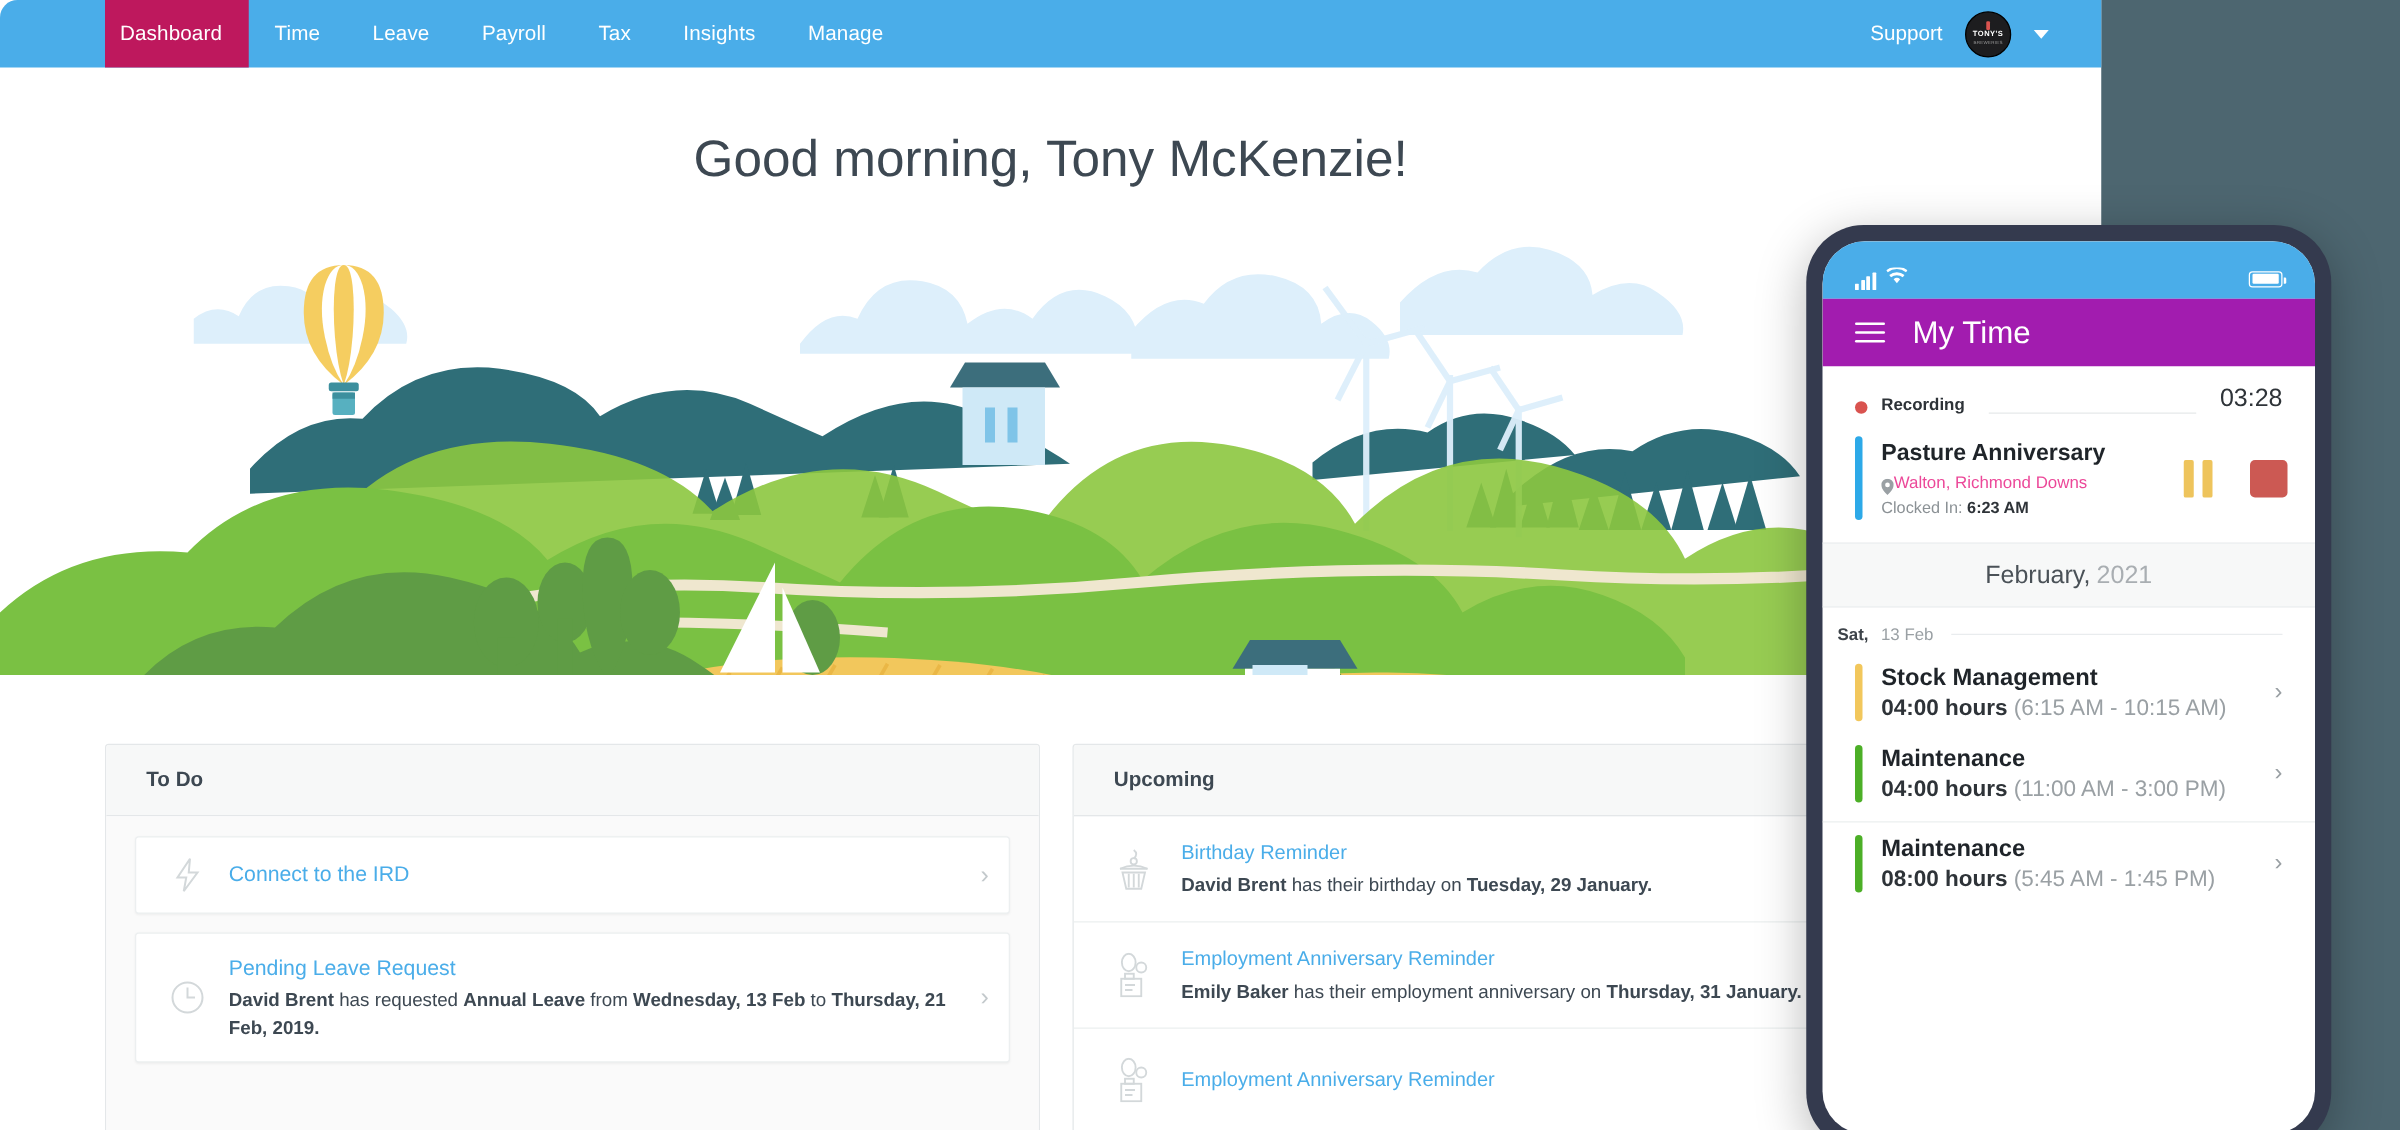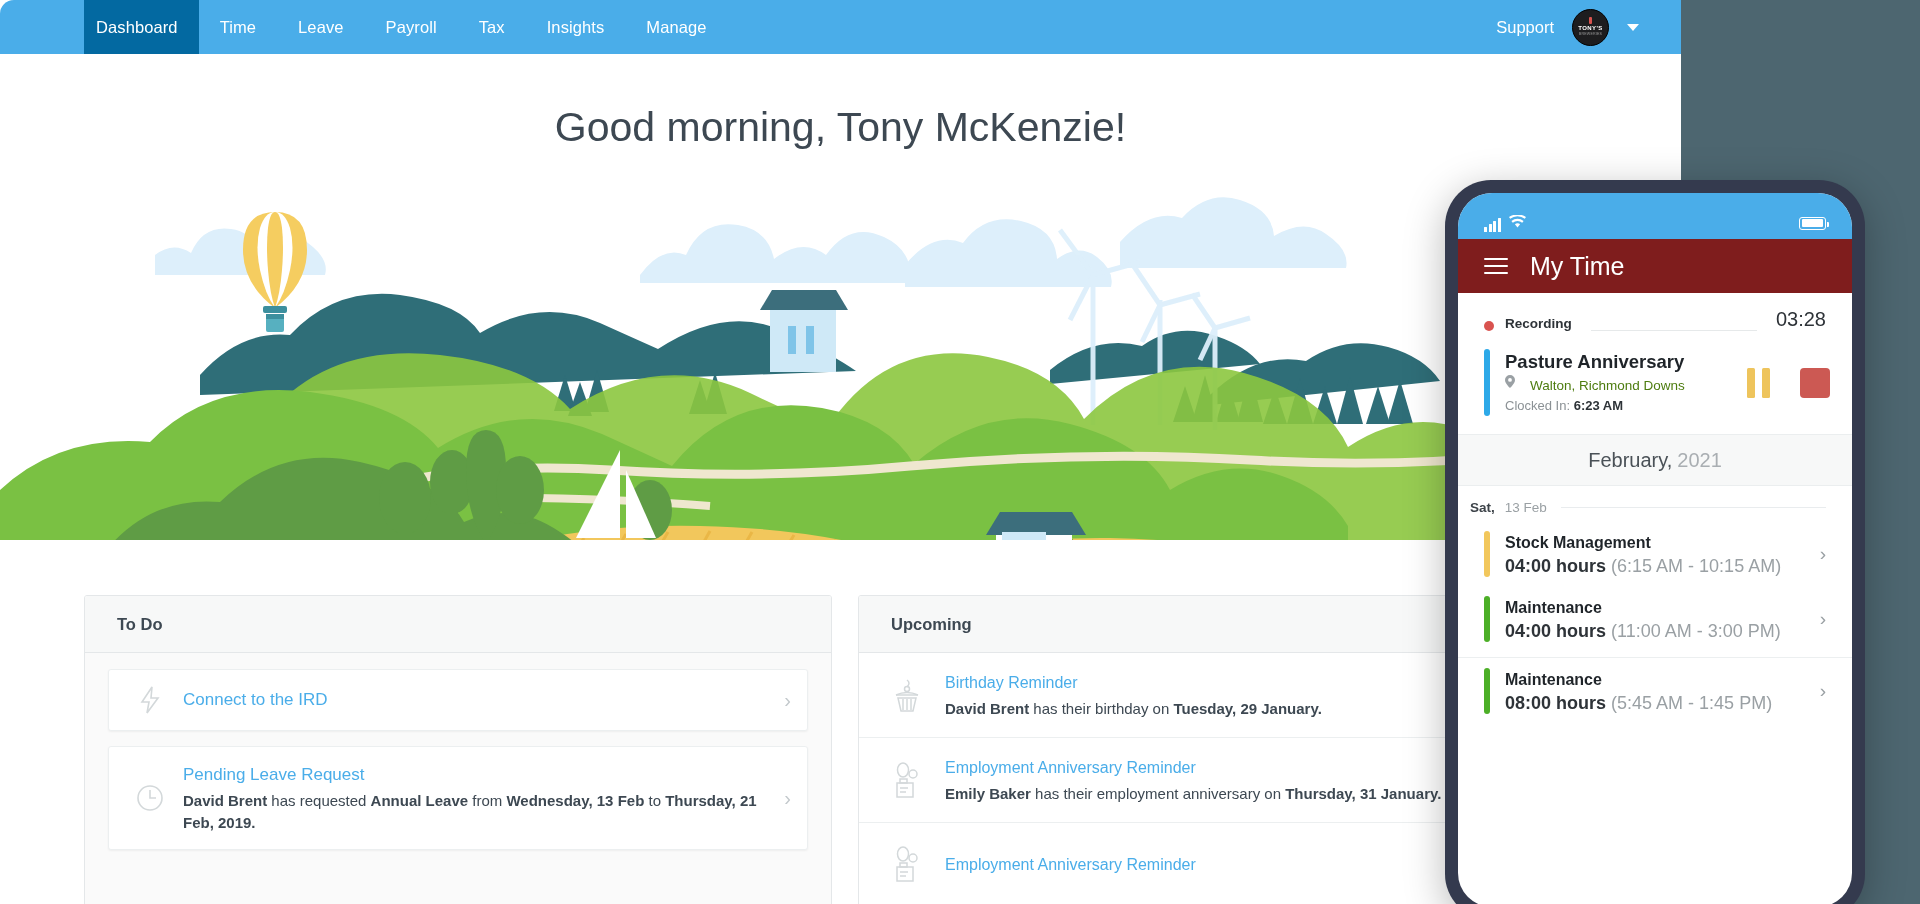--- a/index.html
+++ b/index.html
@@ -27,21 +27,21 @@
   }
   .nav-spacer { width: 84px; }
   .nav-item {
     display: flex; align-items: center;
     padding: 0 21px;
     color: #ffffff; font-size: 16.5px;
     letter-spacing: .1px;
     cursor: pointer;
     white-space: nowrap;
   }
-  .nav-item.active { background: #0369a1; padding-left: 12px; }
+  .nav-item.active { background: #be185d; padding-left: 12px; }
   .nav-right {
     margin-left: auto; display: flex; align-items: center;
     padding-right: 42px; gap: 18px;
   }
   .nav-support { color: #fff; font-size: 16.5px; cursor: pointer; }
   .avatar {
     width: 37px; height: 37px; border-radius: 50%;
     background: #1d1d1f;
     display: flex; flex-direction: column;
     align-items: center; justify-content: center;
@@ -172,21 +172,21 @@
     border: 1.5px solid #fff; border-radius: 3px;
     position: relative;
   }
   .battery:after {
     content: ""; position: absolute; right: -3.5px; top: 4px;
     width: 2px; height: 5px; background: #fff; border-radius: 0 1px 1px 0;
   }
   .battery i { display: block; position: absolute; left: 1.5px; top: 1.5px; bottom: 1.5px; width: 21px; background: #fff; border-radius: 1px; }
 
   .app-bar {
-    height: 54px; background: #7f1d1d;
+    height: 54px; background: #a21caf;
     display: flex; align-items: center;
     padding: 0 26px;
     gap: 22px;
   }
   .hamburger { width: 24px; cursor: pointer; }
   .hamburger i { display: block; height: 2px; background: #fff; margin: 5px 0; border-radius: 1px; }
   .app-title { color: #fff; font-size: 25px; font-weight: 500; }
 
   .rec-row {
     display: flex; align-items: flex-end;
@@ -198,21 +198,21 @@
   .rec-line { flex: 1; height: 1px; background: #e6e9ea; margin: 0 8px; }
   .rec-time { font-size: 20px; color: #2e3338; }
 
   .timer-card {
     display: flex; align-items: center;
     padding: 6px 22px 18px 26px;
   }
   .tc-bar { width: 6px; border-radius: 3px; align-self: stretch; background: #2da9e8; margin-right: 15px; }
   .tc-info { flex: 1; }
   .tc-title { font-size: 18.5px; font-weight: bold; color: #1f2429; line-height: 26px; }
-  .tc-loc { font-size: 13.5px; color: #4d7c0f; line-height: 21px; display: flex; align-items: flex-start; gap: 15px; }
+  .tc-loc { font-size: 13.5px; color: #ec4899; line-height: 21px; display: flex; align-items: flex-end; gap: 0; }
   .tc-clock { font-size: 13px; color: #8b9195; line-height: 20px; }
   .tc-clock b { color: #2e3338; }
   .btn-pause { display: flex; gap: 7px; margin-right: 30px; cursor: pointer; }
   .btn-pause i { display: block; width: 8px; height: 30px; background: #eec45c; border-radius: 1.5px; }
   .btn-stop { width: 30px; height: 30px; background: #cc5953; border-radius: 4px; cursor: pointer; }
 
   .month-head {
     background: #f7f8f8;
     border-top: 1px solid #ebeeef;
     border-bottom: 1px solid #ebeeef;
@@ -231,21 +231,21 @@
   .day-date { font-size: 13.5px; color: #9aa0a4; }
   .day-line { flex: 1; height: 1px; background: #e9ecee; margin-left: 4px; }
 
   .entry {
     display: flex; align-items: center;
     padding: 9px 26px 9px 26px;
     cursor: pointer;
   }
   .entry-bar { width: 6px; border-radius: 3px; height: 46px; margin-right: 15px; }
   .entry-info { flex: 1; }
-  .entry-title { font-size: 16px; font-weight: bold; color: #1f2429; line-height: 26px; }
+  .entry-title { font-size: 19px; font-weight: bold; color: #1f2429; line-height: 26px; }
   .entry-sub { font-size: 18px; color: #9aa0a4; line-height: 21px; }
   .entry-sub b { color: #2e3338; }
   .entry-chev { color: #9aa0a4; font-size: 19px; }
   .entry-sep { height: 1px; background: #eceff0; margin: 6px 0 0 0; }
 
 </style>
 </head>
 <body>
 
 <div id="desktop">

